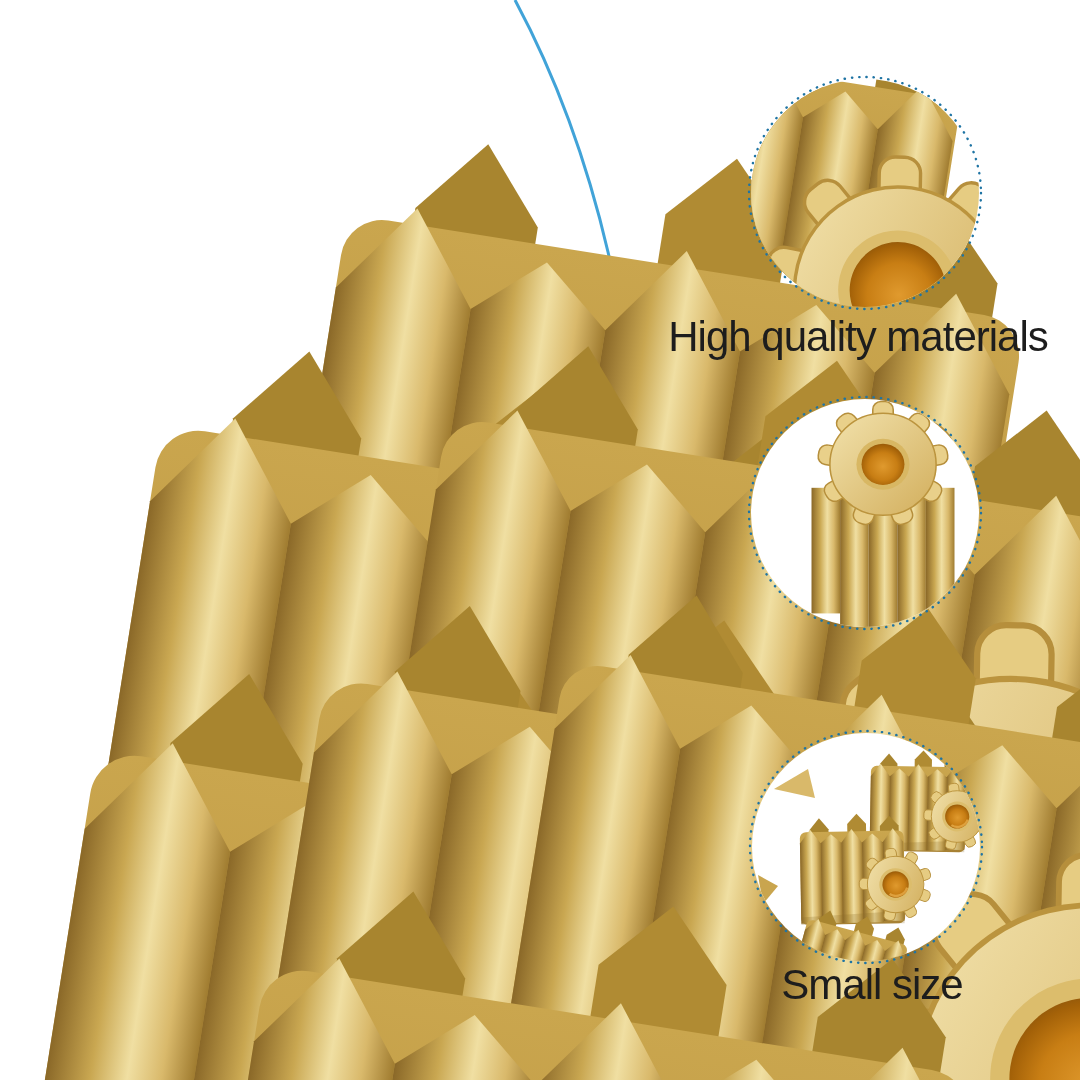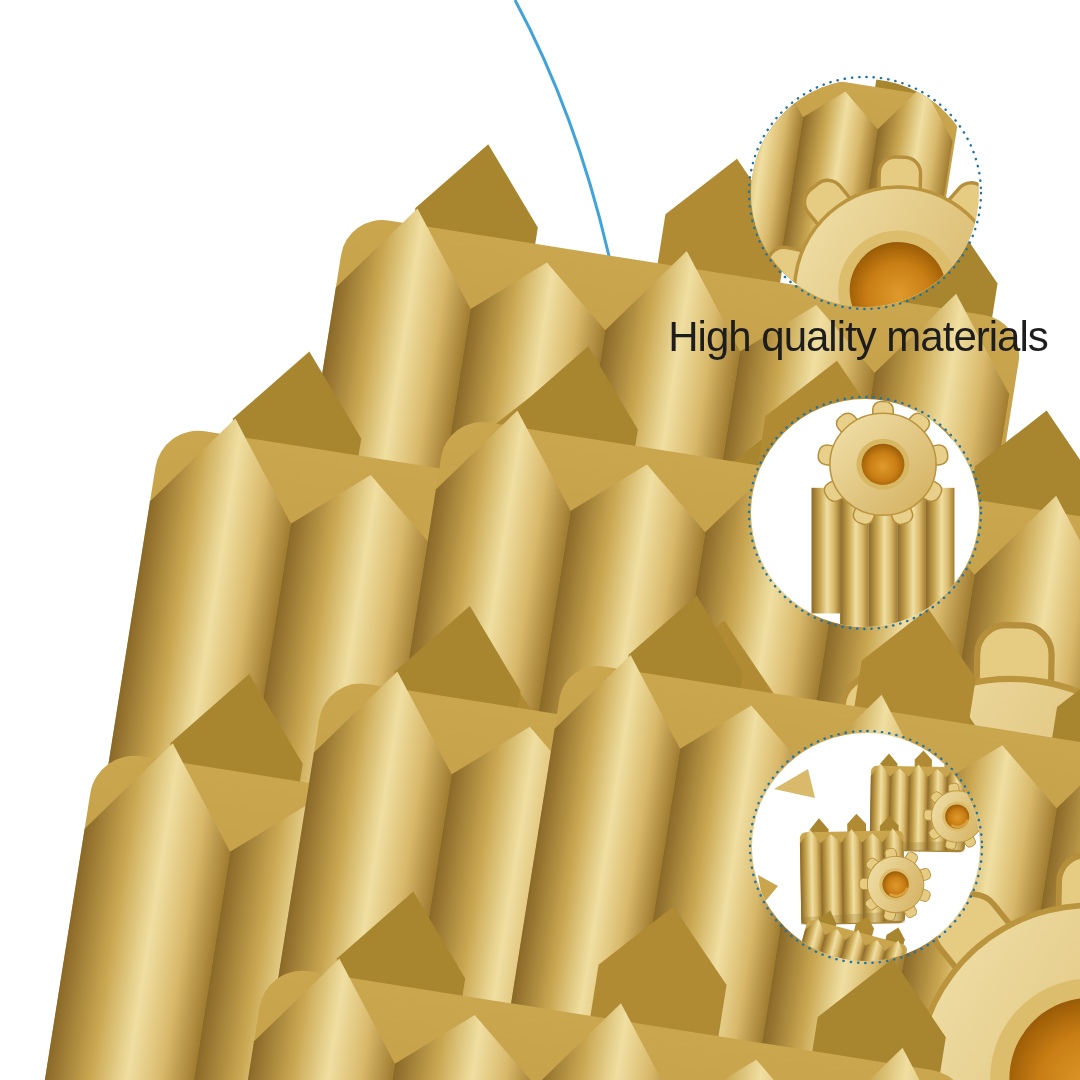--- a/index.html
+++ b/index.html
@@ -157,14 +157,15 @@
         <rect width="240" height="240" fill="#ffffff"></rect>
         <path d="M28,62 l34,-20 l7,29 z" fill="#d9b96a"></path>
         <path d="M12,148 l20,11 l-15,18 z" fill="#c9a54e"></path>
         <use href="#gearSide" transform="translate(102,22) scale(0.55) rotate(-8)"></use>
         <use href="#gearSide" transform="translate(28,88) scale(0.6) rotate(-10)"></use>
         <use href="#gearSide" transform="translate(42,168) scale(0.6) rotate(6)"></use>
       </g>
       <circle class="dotring" cx="120" cy="120" r="116"></circle>
     </svg>
   </div>
+  <div class="callout-label" style="left:872px;top:962px;">Small size</div>
 
 </div>
 
 </body></html>

